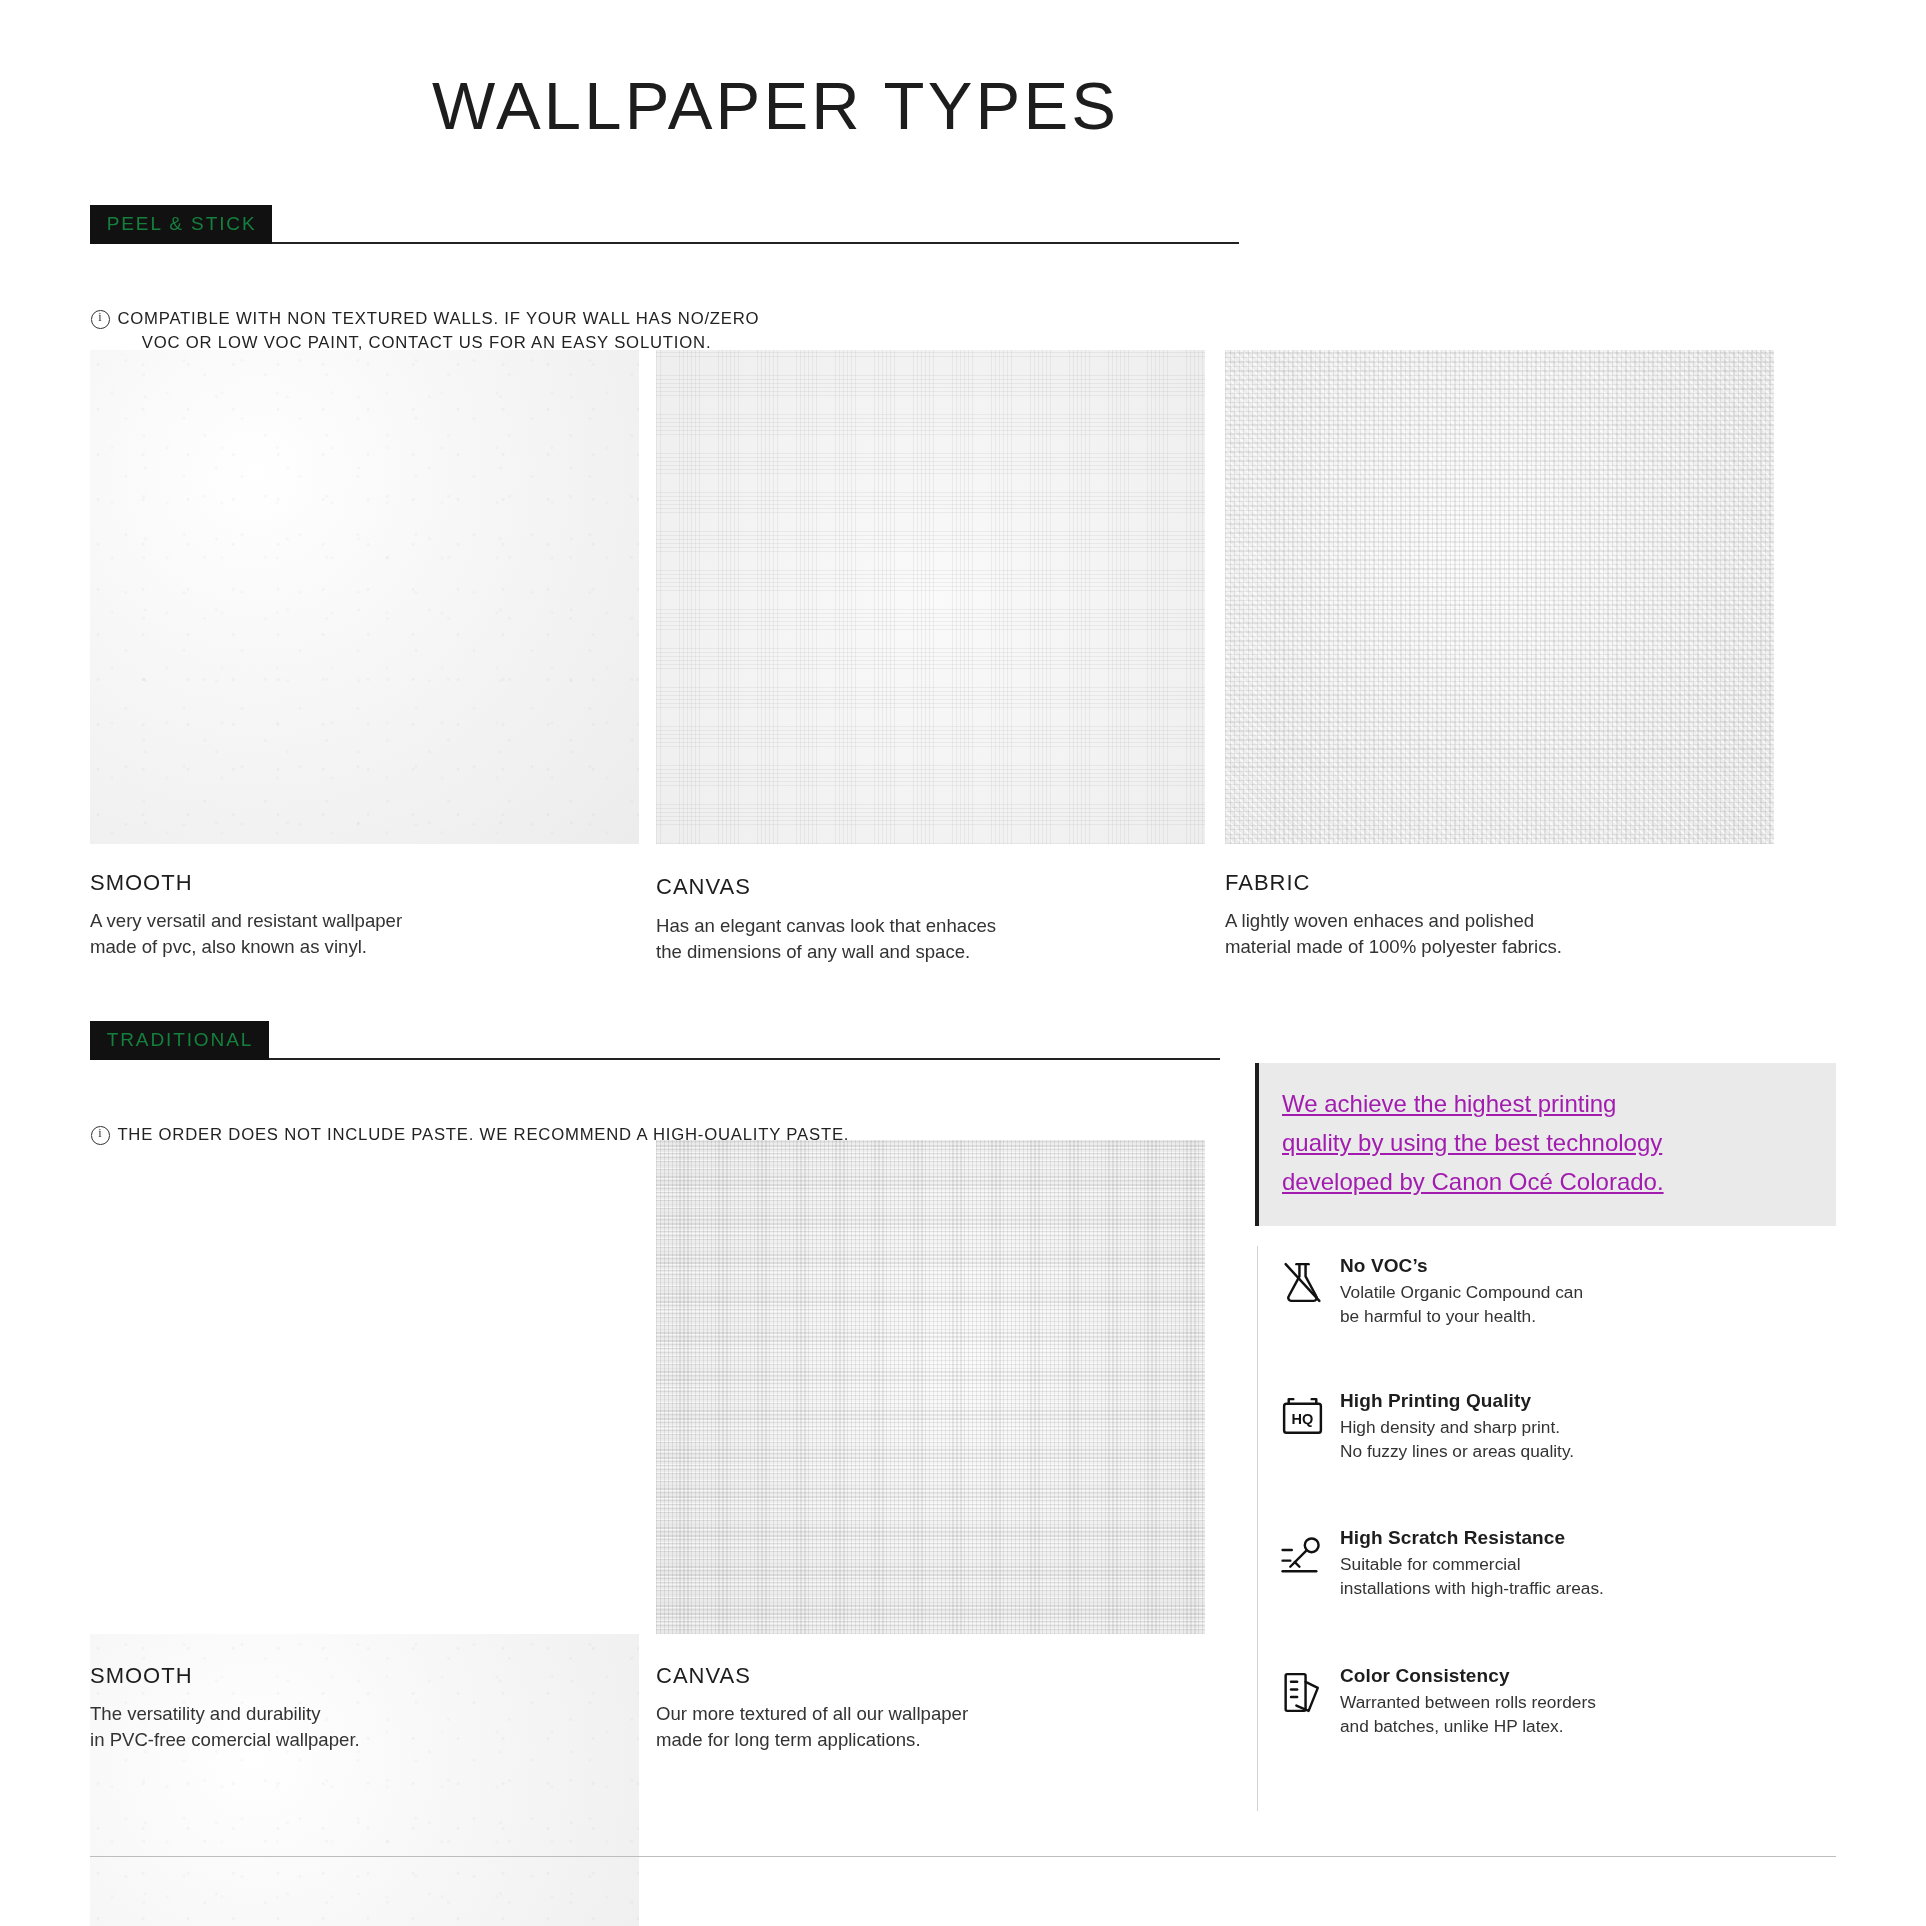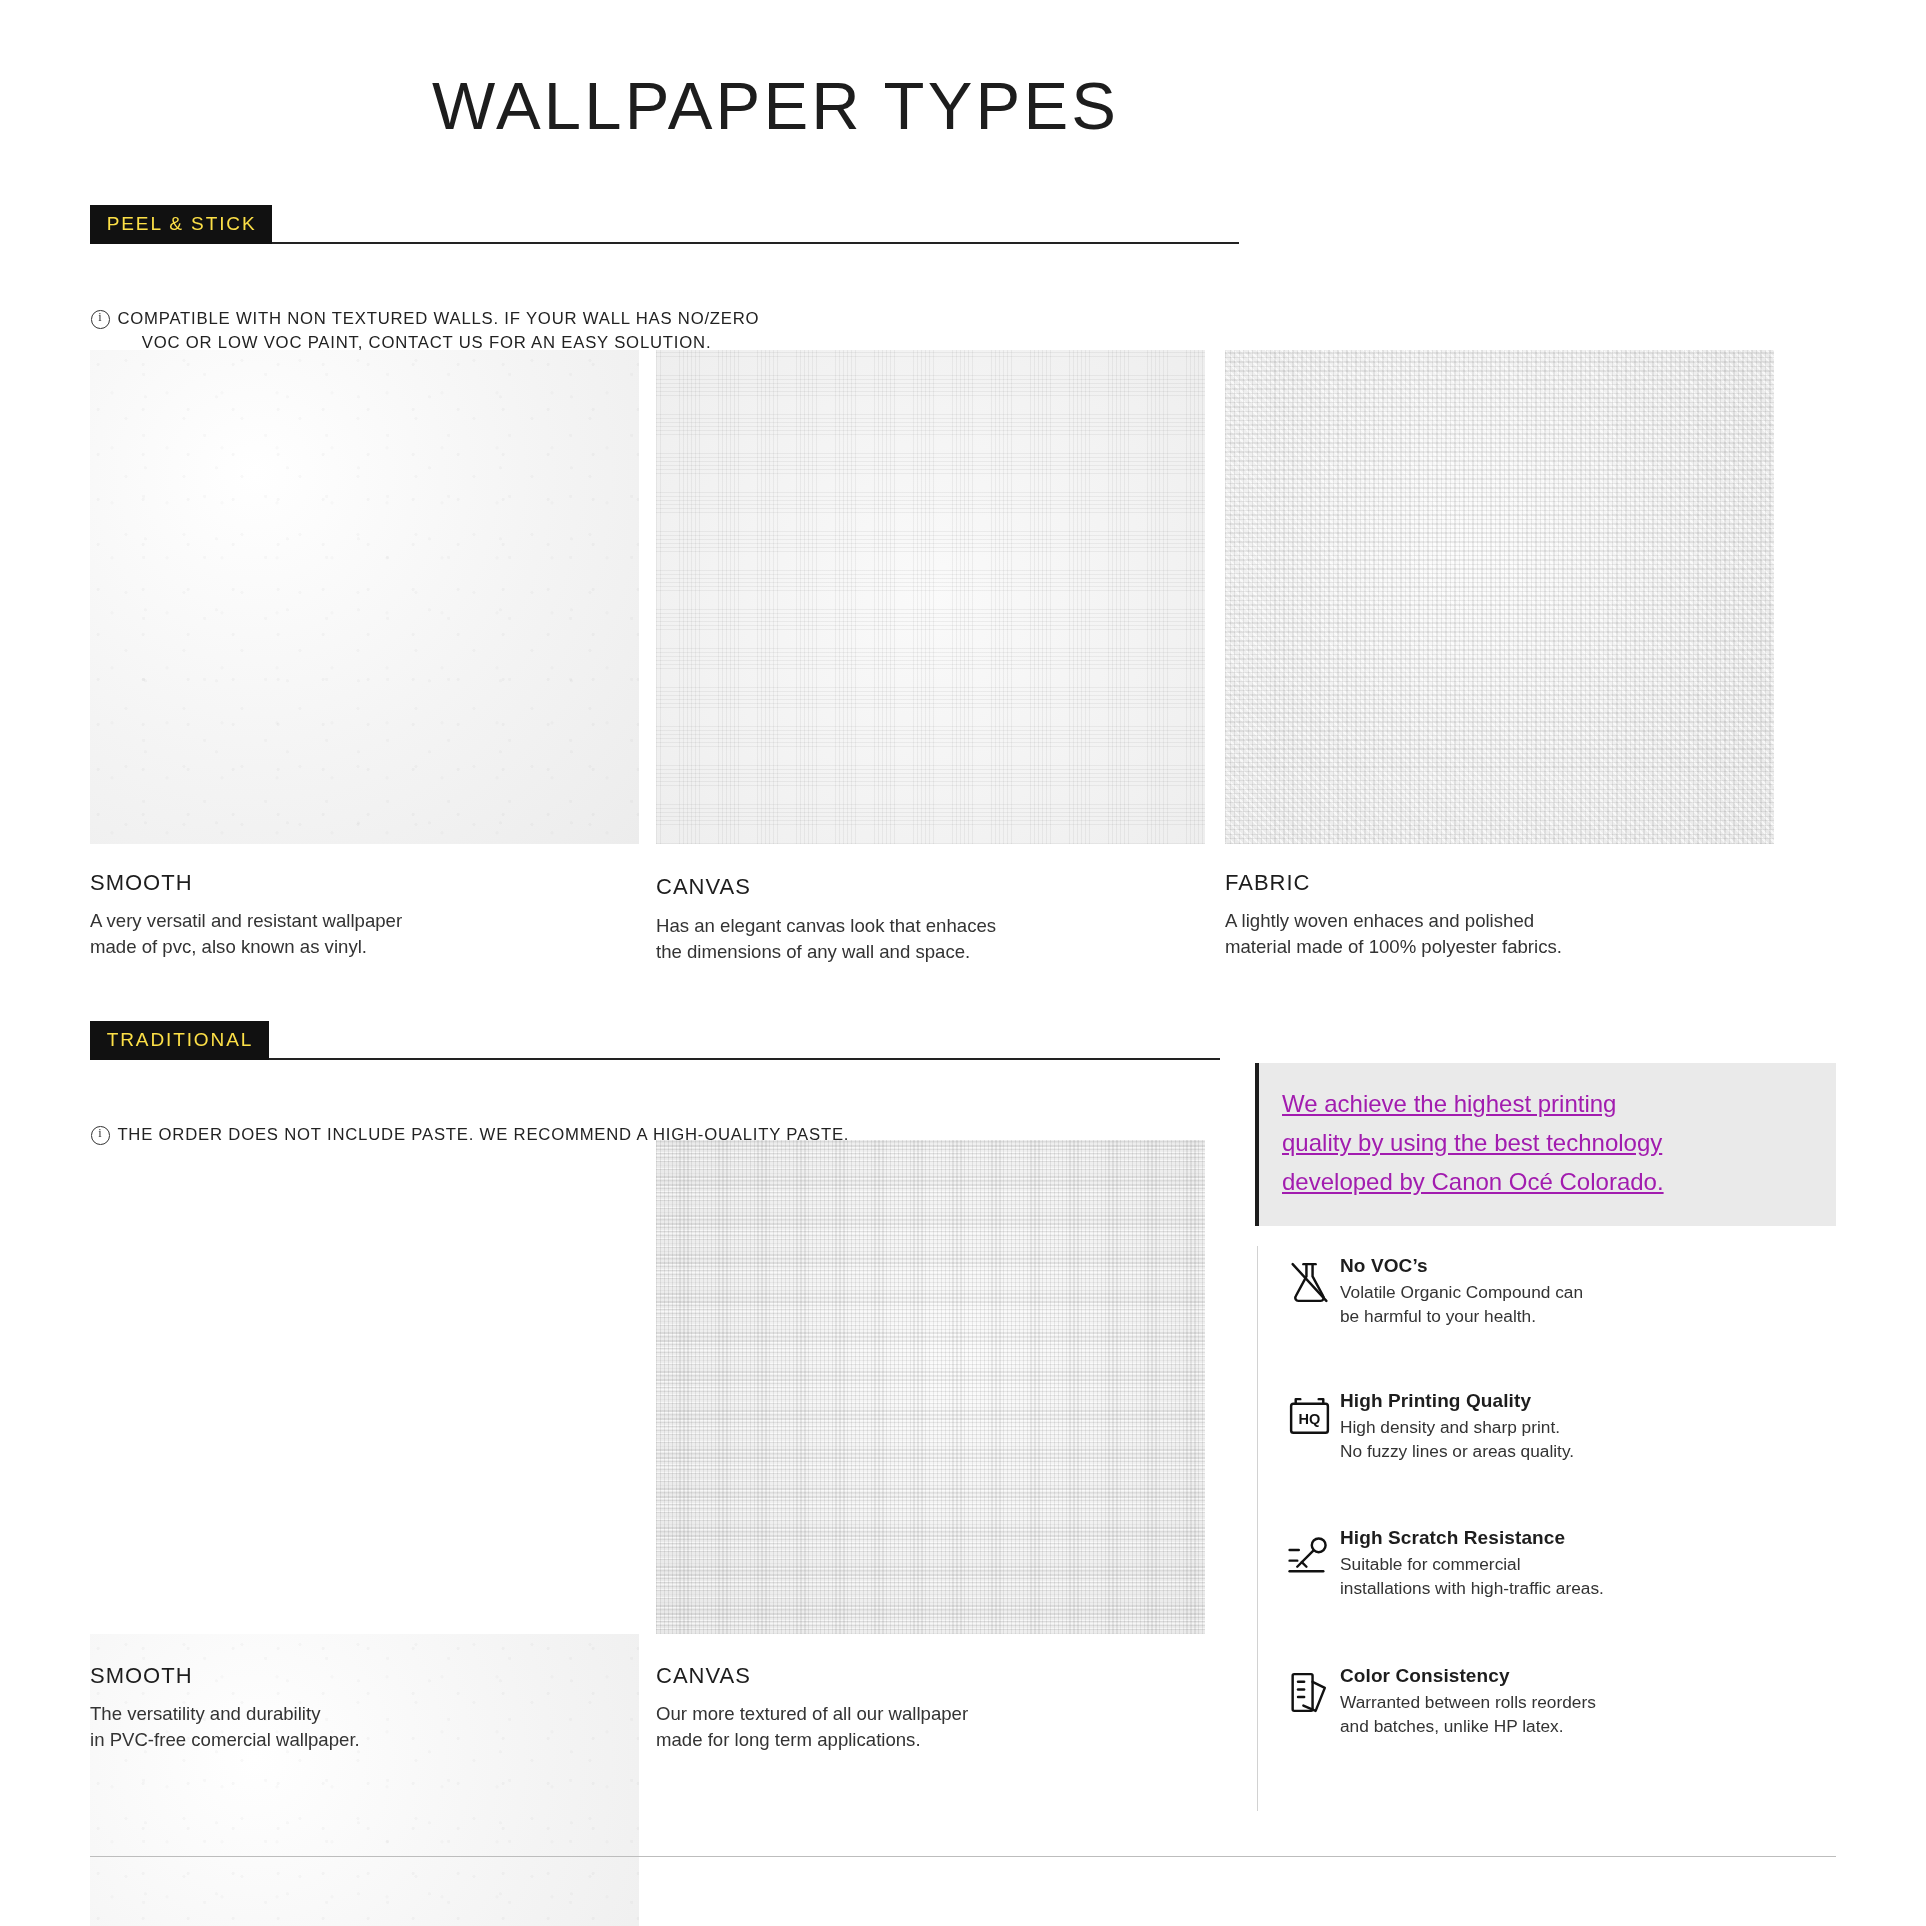--- a/index.html
+++ b/index.html
@@ -36,21 +36,21 @@
 
   
   .section-head {
     position: absolute;
     display: flex;
     align-items: center;
     width: 1149px;
   }
   .section-tag {
     background: #111111;
-    color: #fde047;
+    color: #15803d;
     font-size: 19px;
     letter-spacing: 1.9px;
     padding: 8.3px 15.4px 8.3px 16.7px;
     font-weight: 500;
     white-space: nowrap;
   }
   .section-rule {
     flex: 1;
     height: 1.9px;
     background: #222222;
@@ -172,21 +172,20 @@
   .feature {
     position: absolute;
     display: flex;
     align-items: flex-start;
   }
   .feature .fi {
     width: 62px;
     flex: none;
     display: flex;
     align-items: flex-start;
-    justify-content: center;
     padding-top: 2.6px;
   }
   .feature .ftxt .fh {
     font-size: 19px;
     font-weight: 600;
     color: #1d1d1d;
     margin-bottom: 3.9px;
     letter-spacing: 0.1px;
   }
   .feature .ftxt .fb {

